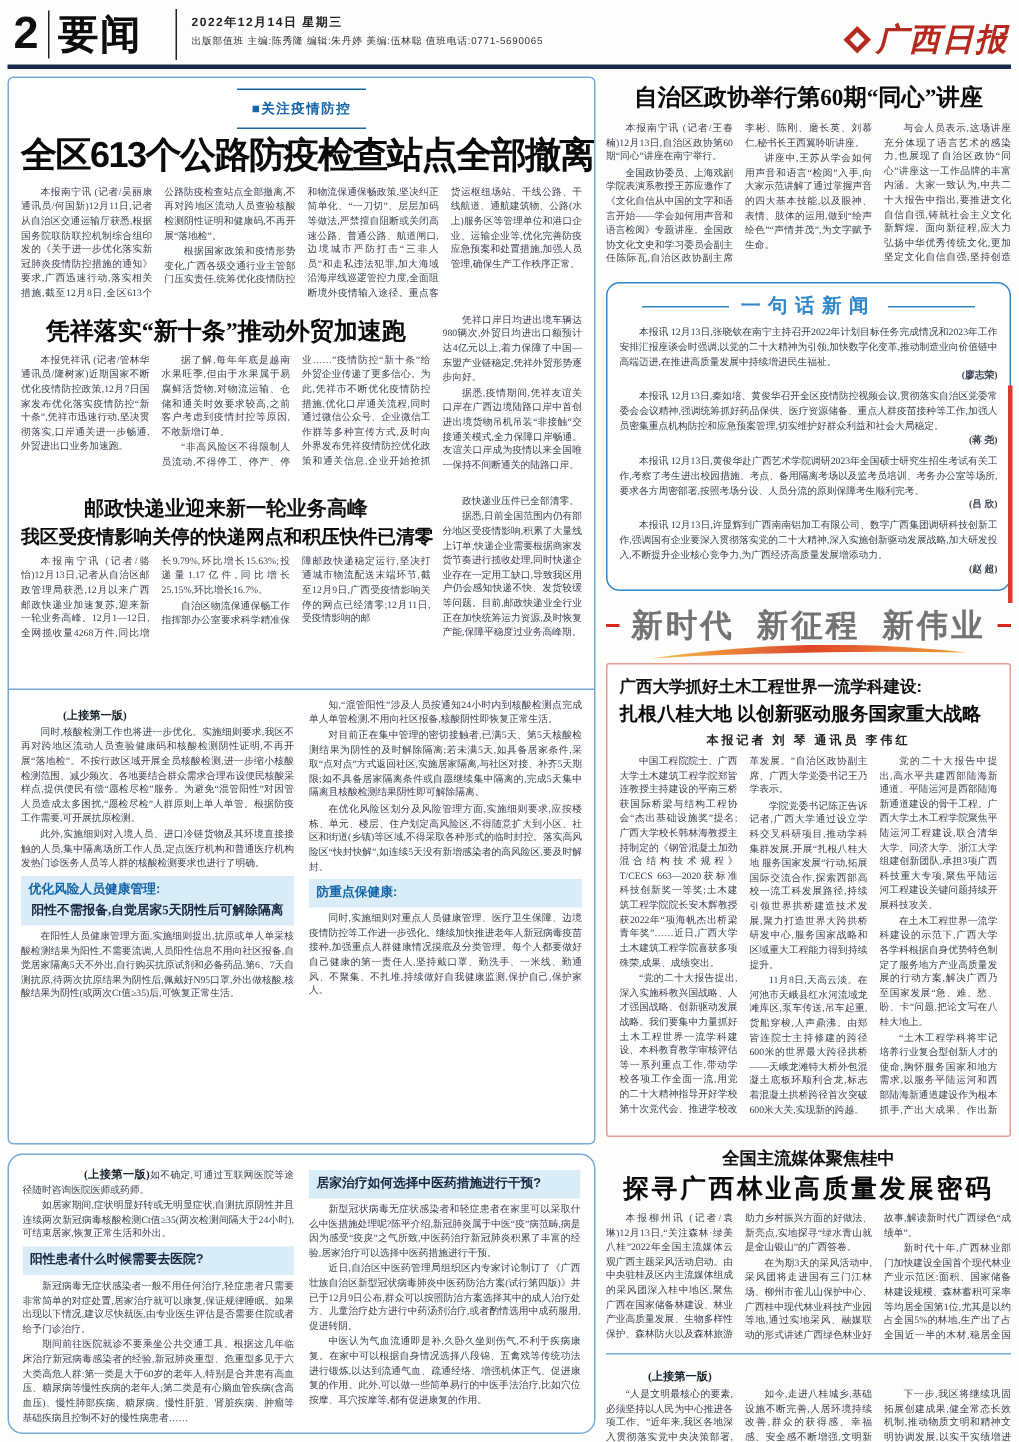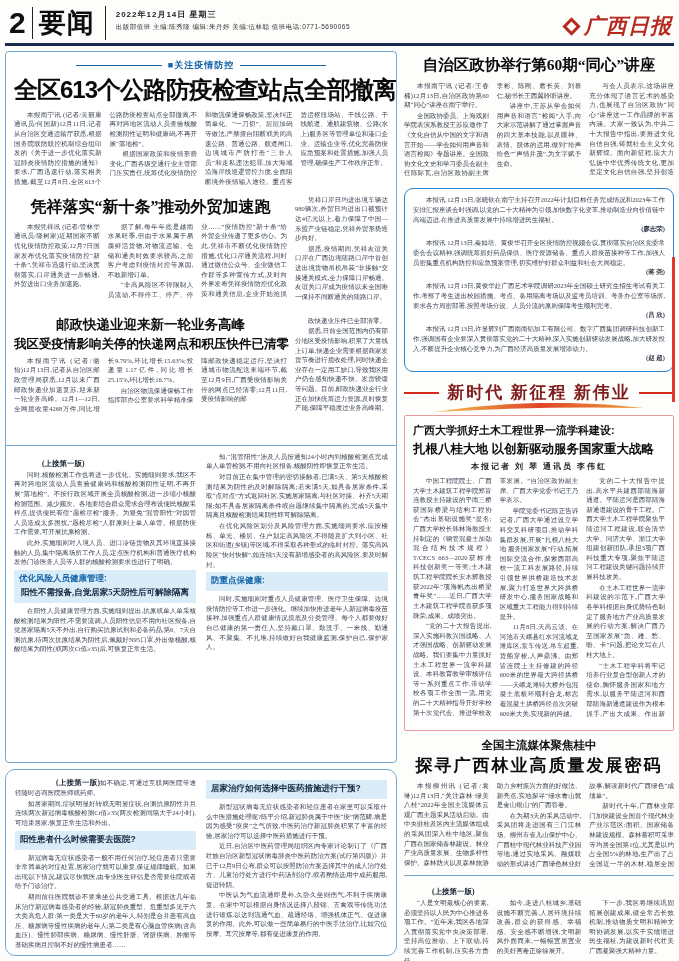--- a/index.html
+++ b/index.html
@@ -5,40 +5,40 @@
   * { box-sizing: border-box; margin: 0; padding: 0; }
   html,body { width:679px; height:961px; overflow:hidden; background:#fdfdfb; }
   body { font-family:"Liberation Serif", serif; color:#39414f; }
   .page { width:679px; height:961px; padding:4px 5px 0 5px; position:relative; }
 
   
   .hdr { display:flex; align-items:flex-start; justify-content:space-between; height:38px; padding:2px 2px 0 2px; }
   .hdr-left { display:flex; align-items:stretch; }
   .pagenum { font-family:"Liberation Sans",sans-serif; font-size:30px; font-weight:900; color:#111; line-height:34px; padding:0 6px 0 2px; }
   .vline { width:1px; background:#222; margin:1px 6px 1px 0; }
-  .secname { font-family:"Liberation Sans",sans-serif; font-size:27px; font-weight:900; color:#0d0d0d; line-height:34px; letter-spacing:1px; padding-right:10px; border-right:1px solid #222; }
+  .secname { font-family:"Liberation Sans",sans-serif; font-size:27px; font-weight:900; color:#0d0d0d; line-height:34px; letter-spacing:1px; padding-right:22px; border-right:1px solid #222; }
   .hdr-info { padding:3px 0 0 10px; font-family:"Liberation Sans",sans-serif; color:#222; }
   .hdr-date { font-size:8px; font-weight:700; letter-spacing:1px; margin-bottom:3px; }
   .hdr-staff { font-size:6.5px; color:#333; letter-spacing:.5px; }
   .masthead { display:flex; align-items:center; gap:6px; padding-top:6px; }
   .diamond { width:13px; height:13px; background:#b5291f; transform:rotate(45deg); position:relative; flex:0 0 auto; }
   .diamond::after { content:""; position:absolute; left:3px; top:3px; width:7px; height:7px; background:#fff; }
   .masthead-text { font-size:21px; font-weight:900; font-style:italic; color:#b5291f; letter-spacing:1px; }
   .rule { height:3px; background:#1b2b50; margin-top:1px; }
 
   
   .cols { display:flex; gap:7px; padding-top:5px; height:910px; }
   .leftcol { width:392px; flex:0 0 392px; display:flex; flex-direction:column; gap:6px; }
   .rightcol { flex:1; position:relative; }
 
   .box { border:1px solid #74a9d6; background:#fff; }
   .box1 { border-radius:4px; padding:7px 8px 4px 8px; height:712px; overflow:hidden; }
   .box2 { border-radius:10px; padding:7px 9px; flex:1; overflow:hidden; }
 
-  .tagline { display:flex; align-items:center; justify-content:center; gap:6px; margin-bottom:4px; }
+  .tagline { display:flex; align-items:center; justify-content:center; gap:6px; margin-bottom:4px;flex-direction:column; }
   .tagline .tl { height:1px; width:86px; background:#1565a8; }
   .tag { font-family:"Liberation Sans",sans-serif; font-size:9px; font-weight:700; color:#1565a8; letter-spacing:1px; }
 
   .h1 { font-family:"Liberation Sans",sans-serif; font-size:24px; font-weight:900; color:#0b0b0b; text-align:center; white-space:nowrap; letter-spacing:-1px; line-height:1.2; margin:2px 0 5px 0; }
 
   .body { font-size:6.5px; line-height:1.48; text-align:justify; color:#39414f; }
   .body p { text-indent:2em; margin-bottom:1px; }
   .cols4 { column-count:4; column-gap:8px; }
   .cols3 { column-count:3; column-gap:8px; }
   .h-a1 { height:80px; overflow:hidden; margin-bottom:5px; }
@@ -72,21 +72,21 @@
 
   .newsbox { border:1.5px solid #2f86c8; border-radius:9px; padding:6px 8px 4px 8px; margin-top:7px; background:#fff; }
   .nb-title { display:flex; align-items:center; justify-content:center; gap:8px; margin-bottom:4px; }
   .nb-title .nl { height:1px; width:58px; background:#2f86c8; }
   .nb-text { font-family:"Liberation Sans",sans-serif; color:#2f86c8; font-weight:900; font-size:13px; letter-spacing:5px; }
   .nb-item { font-size:6.5px; line-height:1.5; text-align:justify; color:#39414f; text-indent:2em; margin-bottom:4px; }
   .nb-author { display:block; text-align:right; font-weight:700; text-indent:0; }
 
   .banner { display:flex; align-items:center; justify-content:center; gap:8px; margin-top:9px; position:relative; }
   .banner .bl { height:2px; flex:1; background:#d8281e; }
-  .banner-text { color:#7f1d1d; font-weight:900; font-size:17px; letter-spacing:2px; font-family:Liberation Serif, serif; white-space:nowrap; }
+  .banner-text { color:#737373; font-weight:900; font-size:21px; letter-spacing:2px; font-family:Liberation Mono, monospace; white-space:nowrap; }
   .swoosh { display:block; margin:-1px auto 0 auto; }
 
   .redbox { border:1.5px solid #e89a9a; border-radius:2px; padding:7px 8px 4px 8px; margin-top:2px; background:#fff; }
   .rb-kicker { font-family:"Liberation Sans",sans-serif; font-weight:900; font-size:11px; color:#111; margin-bottom:3px; }
   .rb-head { font-family:"Liberation Sans",sans-serif; font-weight:900; font-size:12.5px; color:#0b0b0b; text-align:left; white-space:nowrap; margin-bottom:3px; }
   .rb-byline { font-size:8px; font-weight:700; color:#222; text-align:center; letter-spacing:2px; margin-bottom:4px; }
   .h-gxu { height:250px; overflow:hidden; }
 
   .f-kicker { font-family:"Liberation Sans",sans-serif; font-weight:900; font-size:11.5px; text-align:center; color:#111; margin-top:7px; }
   .f-head { font-weight:900; font-size:17px; text-align:center; color:#0b0b0b; letter-spacing:2px; white-space:nowrap; margin:1px 0 4px 0; }
@@ -235,20 +235,25 @@
         <h2 class="h-tx">自治区政协举行第60期“同心”讲座</h2>
         <div class="body cols3 h-tb">
             <p>本报南宁讯 (记者/王春楠)12月13日,自治区政协第60期“同心”讲座在南宁举行。</p>
             <p>全国政协委员、上海戏剧学院表演系教授王苏应邀作了《文化自信从中国的文字和语言开始——学会如何用声音和语言检阅》专题讲座。全国政协文化文史和学习委员会副主任陈际瓦,自治区政协副主席李彬、陈刚、磨长英、刘慕仁,秘书长王西翼聆听讲座。</p>
             <p>讲座中,王苏从学会如何用声音和语言“检阅”入手,向大家示范讲解了通过掌握声音的四大基本技能,以及眼神、表情、肢体的运用,做到“绘声绘色”“声情并茂”,为文字赋予生命。</p>
             <p>与会人员表示,这场讲座充分体现了语言艺术的感染力,也展现了自治区政协“同心”讲座这一工作品牌的丰富内涵。大家一致认为,中共二十大报告中指出,要推进文化自信自强,铸就社会主义文化新辉煌。面向新征程,应大力弘扬中华优秀传统文化,更加坚定文化自信自强,坚持创造性转化、创新性发展,在继承中转化,在学习中发展,在不断满足人民日益增长的精神文化需求的同时,更注重发挥文化的凝心聚力作用,以强大的精神力量汇聚起实现中华民族伟大复兴的磅礴伟力。</p>
           </div>
       </article>
 
       <div class="newsbox">
+        <div class="nb-title">
+          <span class="nl"></span>
+          <span class="nb-text">一句话新闻</span>
+          <span class="nl"></span>
+        </div>
         <div>
             <p class="nb-item"><span>本报讯 12月13日,张晓钦在南宁主持召开2022年计划目标任务完成情况和2023年工作安排汇报座谈会时强调,以党的二十大精神为引领,加快数字化变革,推动制造业向价值链中高端迈进,在推进高质量发展中持续增进民生福祉。</span><span class="nb-author">(廖志荣)</span></p>
             <p class="nb-item"><span>本报讯 12月13日,秦如培、黄俊华召开全区疫情防控视频会议,贯彻落实自治区党委常委会会议精神,强调统筹抓好药品保供、医疗资源储备、重点人群疫苗接种等工作,加强人员密集重点机构防控和应急预案管理,切实维护好群众利益和社会大局稳定。</span><span class="nb-author">(蒋 尧)</span></p>
             <p class="nb-item"><span>本报讯 12月13日,黄俊华赴广西艺术学院调研2023年全国硕士研究生招生考试有关工作,考察了考生进出校园措施、考点、备用隔离考场以及监考员培训、考务办公室等场所,要求各方周密部署,按照考场分设、人员分流的原则保障考生顺利完考。</span><span class="nb-author">(吕 欣)</span></p>
             <p class="nb-item"><span>本报讯 12月13日,许显辉到广西南南铝加工有限公司、数字广西集团调研科技创新工作,强调国有企业要深入贯彻落实党的二十大精神,深入实施创新驱动发展战略,加大研发投入,不断提升企业核心竞争力,为广西经济高质量发展增添动力。</span><span class="nb-author">(赵 超)</span></p>
           </div>
       </div>
 
       <div class="banner">
         <span class="bl"></span>

